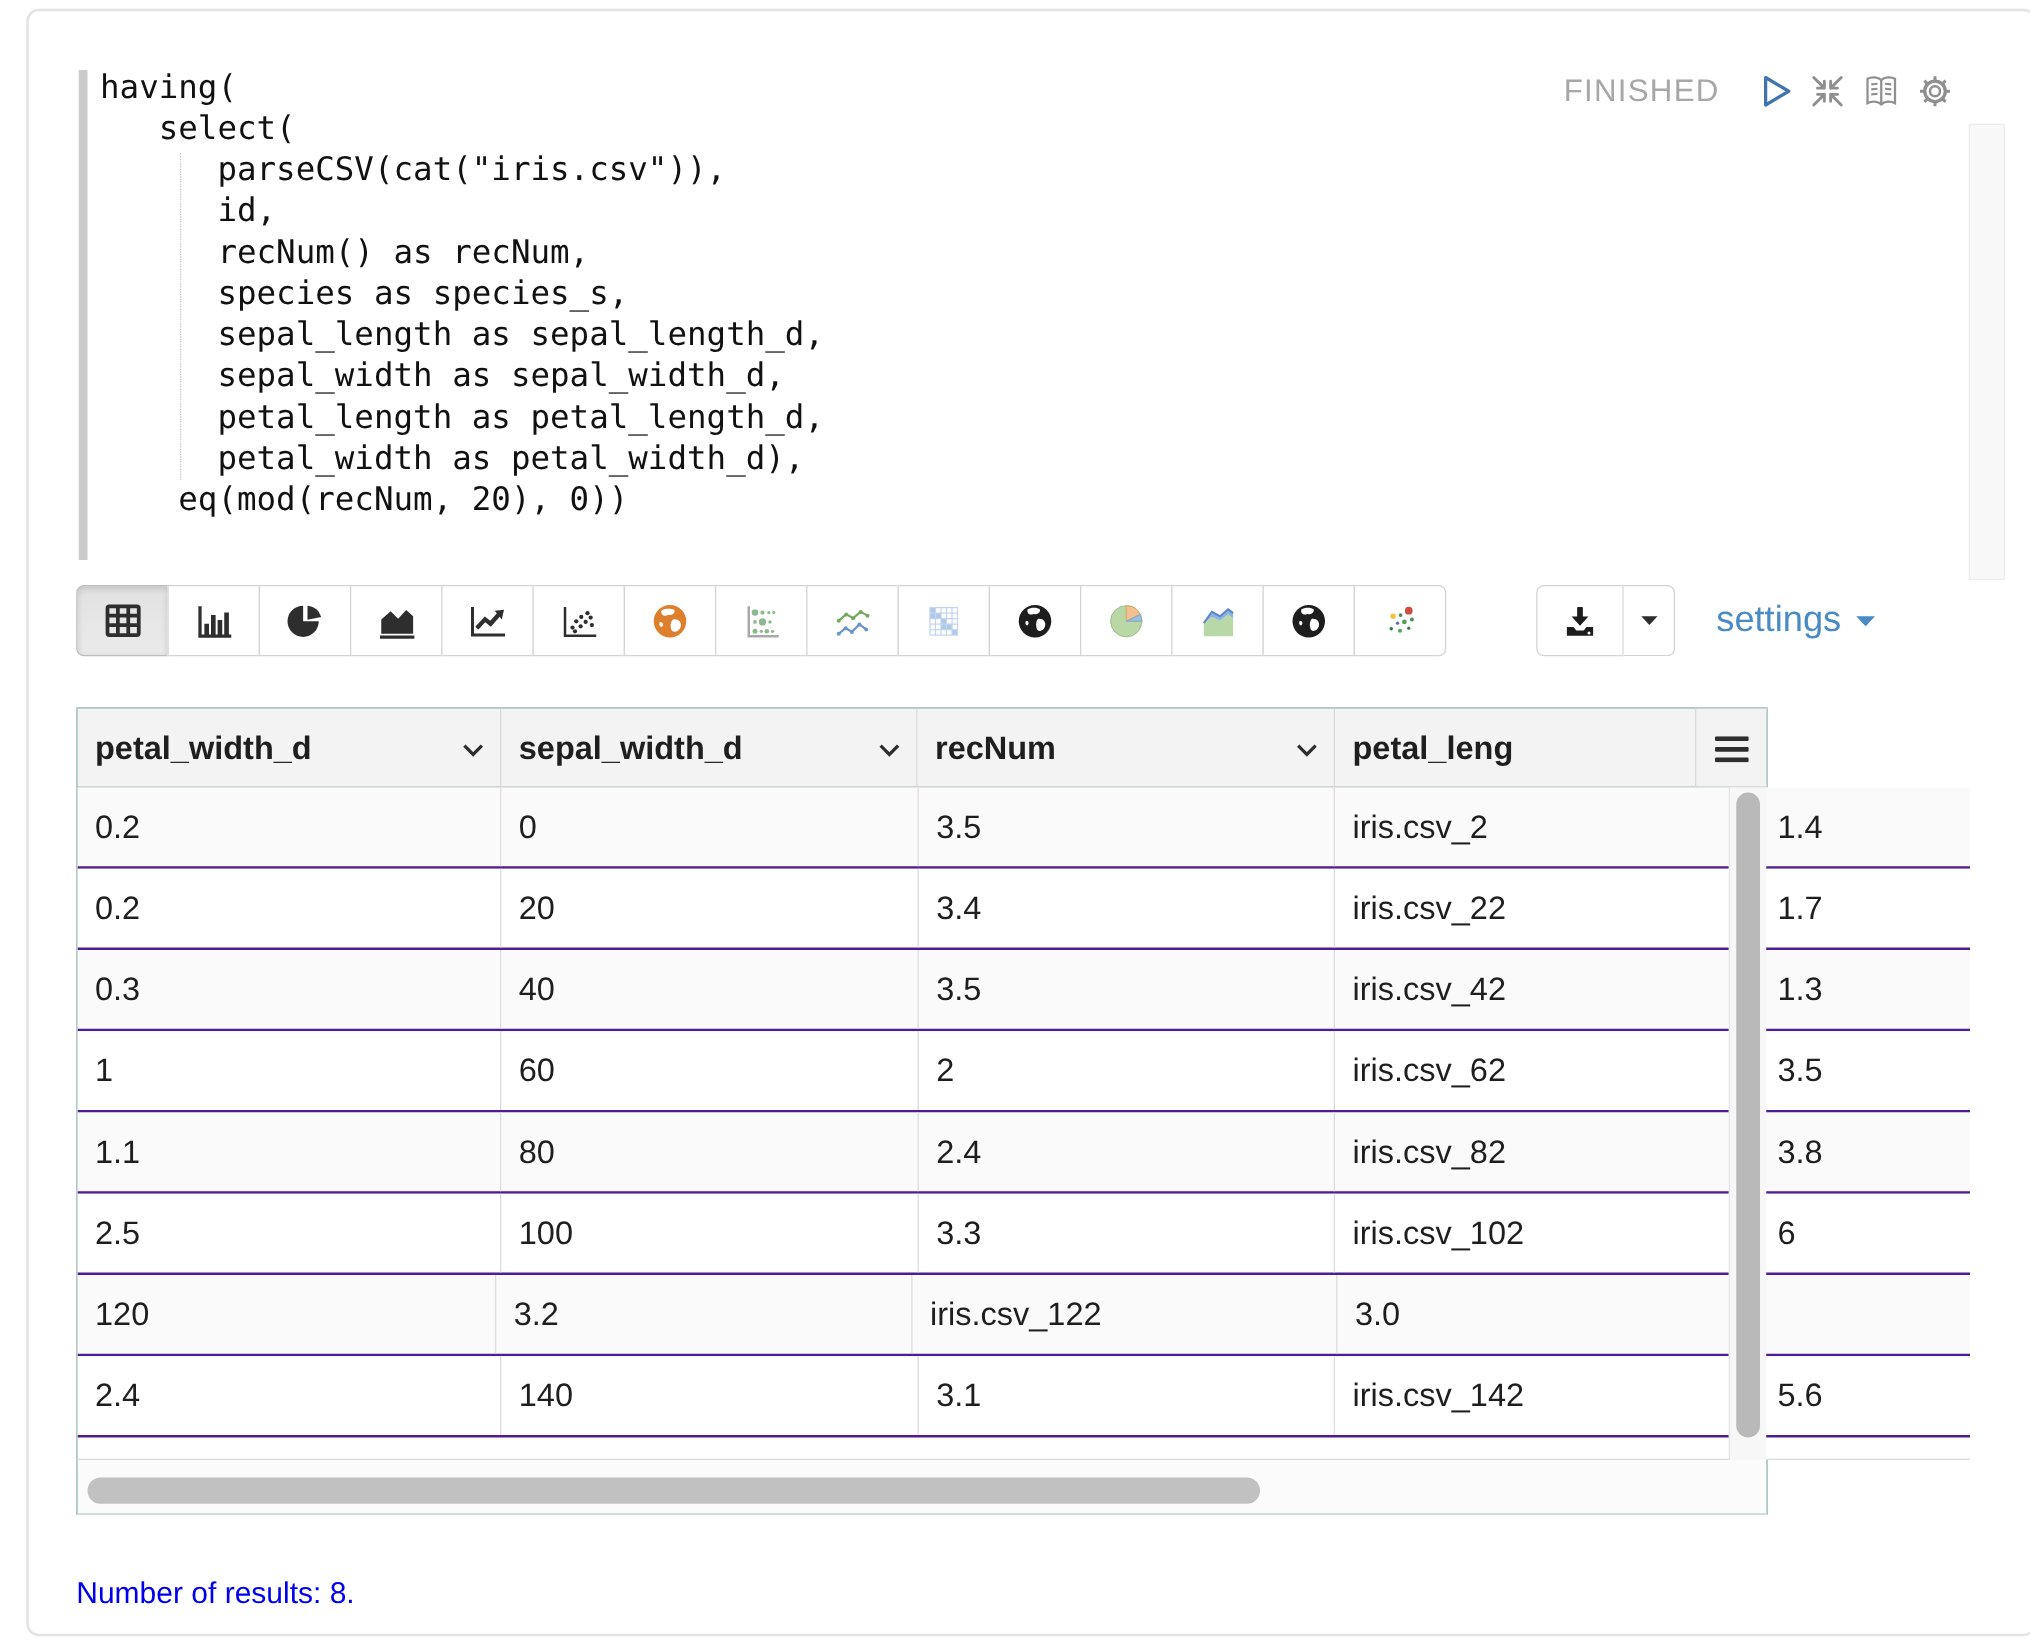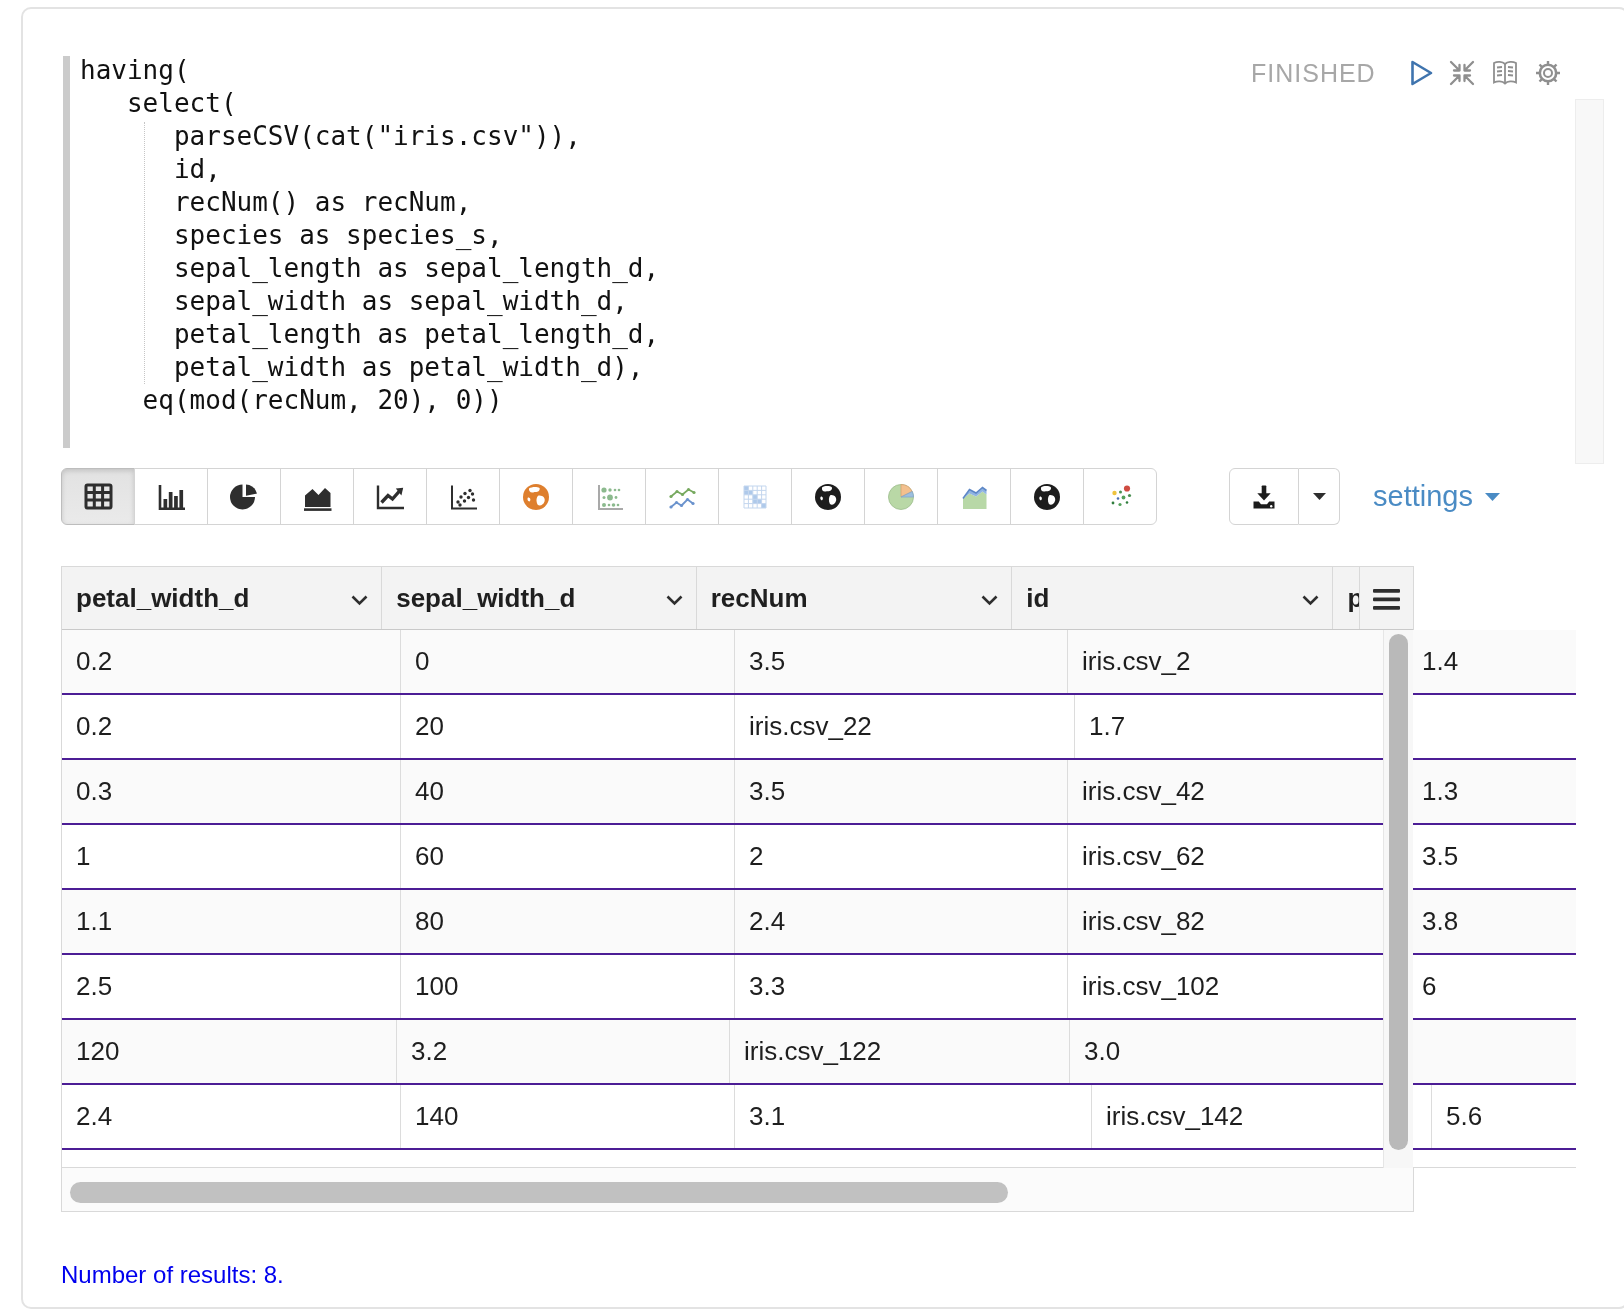--- a/index.html
+++ b/index.html
@@ -360,28 +360,20 @@
             </span>
           </div>
           <div class="th" style="width: 334px;">
             <span>recNum</span>
             <span class="th-chev">
               <svg width="19" height="12" viewBox="0 0 19 12">
                 <path d="M2.5 2.5 L9.5 9.5 L16.5 2.5" fill="none" stroke="#2e2e2e" stroke-width="2.6"></path>
               </svg>
             </span>
           </div>
-          <div class="th" style="width: 340px;">
-            <span>id</span>
-            <span class="th-chev">
-              <svg width="19" height="12" viewBox="0 0 19 12">
-                <path d="M2.5 2.5 L9.5 9.5 L16.5 2.5" fill="none" stroke="#2e2e2e" stroke-width="2.6"></path>
-              </svg>
-            </span>
-          </div>
           <div class="th th-last">
             <span>petal_leng</span>
           </div>
           <div class="th-menu">
             <span style="display:inline-flex;padding-top:2px;">
               <svg width="27" height="21" viewBox="0 0 27 21" fill="#2e2e2e">
                 <rect x="0" y="0" width="27" height="3.8" rx="1"></rect>
                 <rect x="0" y="8.5" width="27" height="3.8" rx="1"></rect>
                 <rect x="0" y="17" width="27" height="3.8" rx="1"></rect>
               </svg>
@@ -392,20 +384,21 @@
           <div class="tr odd">
             <div class="td" style="width: 338px;">0.2</div>
             <div class="td" style="width: 334px;">0</div>
             <div class="td" style="width: 333px;">3.5</div>
             <div class="td" style="width: 340px;">iris.csv_2</div>
             <div class="td td-last">1.4</div>
           </div>
           <div class="tr">
             <div class="td" style="width: 338px;">0.2</div>
             <div class="td" style="width: 334px;">20</div>
+            <div class="td" style="width: 333px;">3.4</div>
             <div class="td" style="width: 340px;">iris.csv_22</div>
             <div class="td td-last">1.7</div>
           </div>
           <div class="tr odd">
             <div class="td" style="width: 338px;">0.3</div>
             <div class="td" style="width: 334px;">40</div>
             <div class="td" style="width: 333px;">3.5</div>
             <div class="td" style="width: 340px;">iris.csv_42</div>
             <div class="td td-last">1.3</div>
           </div>
@@ -433,21 +426,21 @@
           <div class="tr odd">
             <div class="td" style="width: 334px;">120</div>
             <div class="td" style="width: 333px;">3.2</div>
             <div class="td" style="width: 340px;">iris.csv_122</div>
             <div class="td td-last">3.0</div>
           </div>
           <div class="tr">
             <div class="td" style="width: 338px;">2.4</div>
             <div class="td" style="width: 334px;">140</div>
             <div class="td" style="width: 333px;">3.1</div>
-            <div class="td" style="width: 340px; margin-left: 24px;">iris.csv_142</div>
+            <div class="td" style="width: 340px;">iris.csv_142</div>
             <div class="td td-last">5.6</div>
           </div>
         </div>
       <div class="vtrack">
         <div class="vthumb"></div>
       </div>
       <div class="hstrip">
         <div class="hthumb"></div>
       </div>
     </div>

